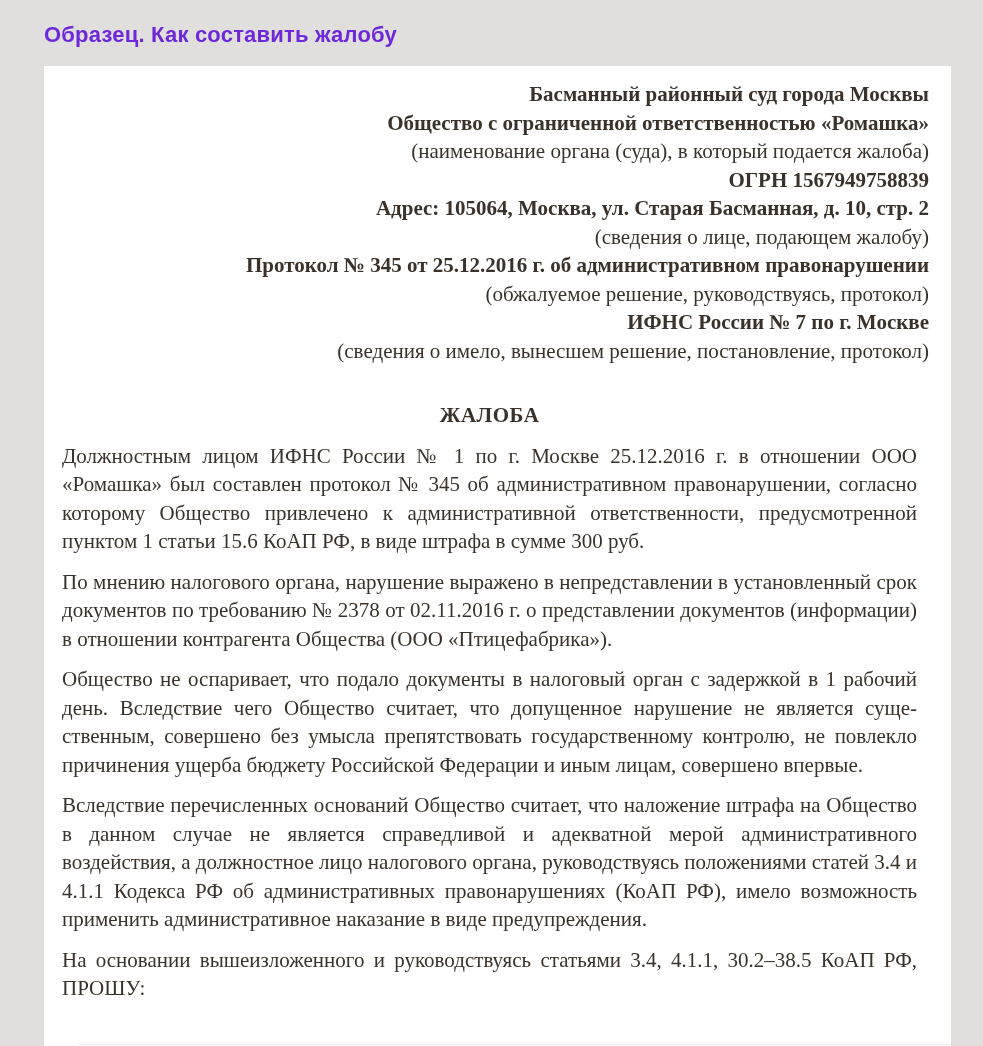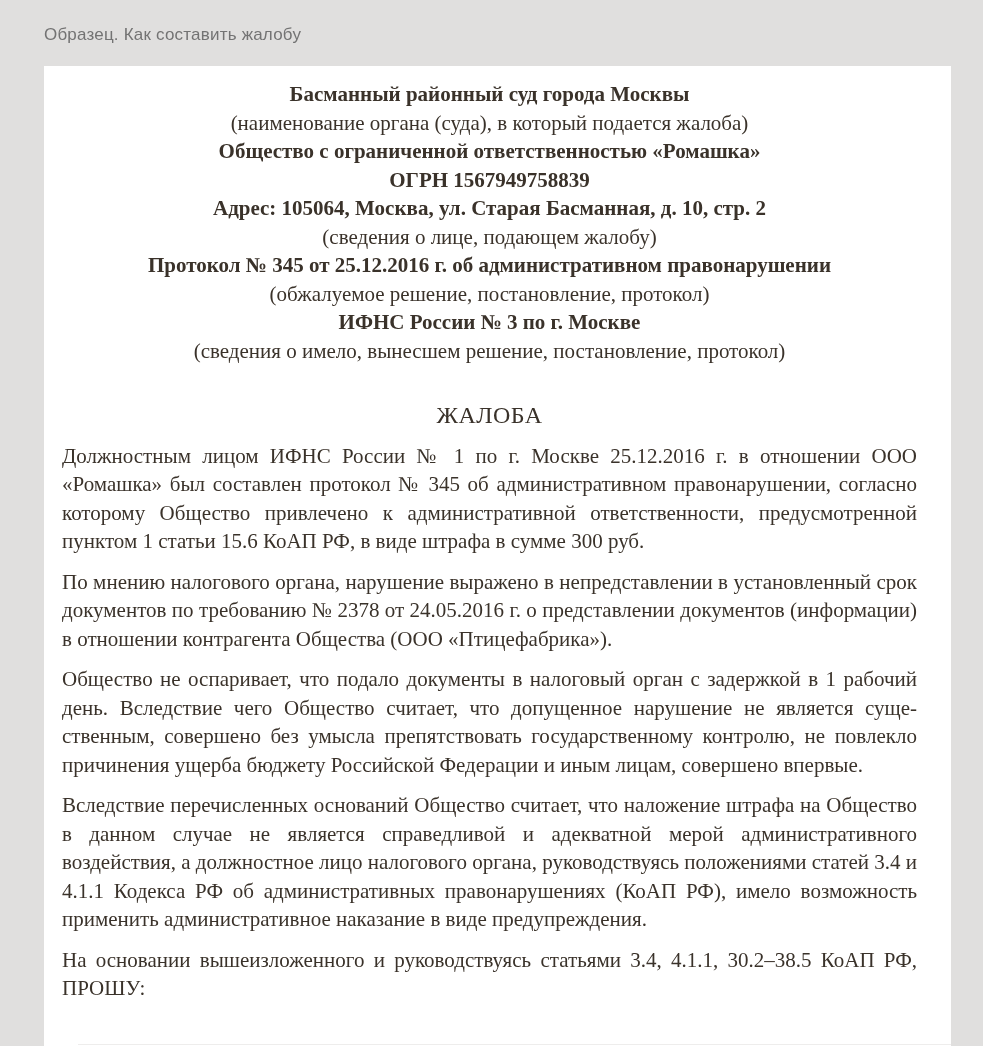--- a/index.html
+++ b/index.html
@@ -10,47 +10,47 @@
     overflow: hidden;
     background: #e0dfde;
     font-family: "Liberation Serif", "DejaVu Serif", serif;
   }
   .page-title {
     position: absolute;
     left: 44px;
     top: 22px;
     margin: 0;
     font-family: "Liberation Sans", "DejaVu Sans", sans-serif;
-    font-weight: 400;
-    font-size: 17px;
+    font-weight: 700;
+    font-size: 22px;
     line-height: 26px;
     letter-spacing: 0.2px;
-    color: #737373;
+    color: #6d28d9;
   }
   .card {
     position: absolute;
     left: 44px;
     top: 66px;
     width: 907px;
     height: 980px;
     box-sizing: border-box;
     background: #ffffff;
     padding: 14px 22px 20px 6px;
     font-size: 21px;
     line-height: 28.5px;
     color: #3a322a;
   }
-  .doc-header { text-align: center; font-family: Liberation Serif, serif; }
+  .doc-header { text-align: right; font-family: Liberation Serif, serif; }
   .doc-header .hline { margin: 0; }
   .doc-header .bold { font-weight: 700; }
   .doc-header .caption { font-weight: 400; }
   .doc-heading {
     text-align: center;
-    font-weight: 400;
-    font-size: 24px;
+    font-weight: 700;
+    font-size: 21px;
     letter-spacing: 0.5px;
     margin: 36px 0 9px 0;
   }
   .doc-body p {
     margin: 12px;
     text-align: justify;
   }
   .bottom-divider {
     position: absolute;
     left: 34px;
@@ -62,35 +62,35 @@
 </style>
 </head>
 <body>
 
 <h1 class="page-title">Образец. Как составить жалобу</h1>
 
 <div class="card">
 
   <div class="doc-header">
     <div class="hline bold">Басманный районный суд города Москвы</div>
+    <div class="hline bold">Общество с ограниченной ответственностью «Ромашка»</div>
     <div class="hline caption">(наименование органа (суда), в который подается жалоба)</div>
-    <div class="hline bold">Общество с ограниченной ответственностью «Ромашка»</div>
     <div class="hline bold">ОГРН 1567949758839</div>
     <div class="hline bold">Адрес: 105064, Москва, ул. Старая Басманная, д. 10, стр. 2</div>
     <div class="hline caption">(сведения о лице, подающем жалобу)</div>
     <div class="hline bold">Протокол № 345 от 25.12.2016 г. об административном правонарушении</div>
-    <div class="hline caption">(обжалуемое решение, постановление, протокол)</div>
-    <div class="hline bold">ИФНС России № 3 по г. Москве</div>
+    <div class="hline caption">(обжалуемое решение, руководствуясь, протокол)</div>
+    <div class="hline bold">ИФНС России № 7 по г. Москве</div>
     <div class="hline caption">(сведения о имело, вынесшем решение, постановление, протокол)</div>
   </div>
 
   <div class="doc-heading">ЖАЛОБА</div>
 
   <div class="doc-body">
     <p>Должностным лицом ИФНС России № 1 по г. Москве 25.12.2016 г. в отношении ООО «Ромашка» был составлен протокол № 345 об административном правонарушении, согласно которому Общество привлечено к административной ответственности, предусмотренной пунктом 1 статьи 15.6 КоАП РФ, в виде штрафа в сумме 300 руб.</p>
-    <p>По мнению налогового органа, нарушение выражено в непредставлении в установленный срок документов по требованию № 2378 от 24.05.2016 г. о представлении документов (инфор­мации) в отношении контрагента Общества (ООО «Птицефабрика»).</p>
+    <p>По мнению налогового органа, нарушение выражено в непредставлении в установленный срок документов по требованию № 2378 от 02.11.2016 г. о представлении документов (инфор­мации) в отношении контрагента Общества (ООО «Птицефабрика»).</p>
     <p>Общество не оспаривает, что подало документы в налоговый орган с задержкой в 1 рабочий день. Вследствие чего Общество считает, что допущенное нарушение не является суще­ственным, совершено без умысла препятствовать государственному контролю, не повлекло причинения ущерба бюджету Российской Федерации и иным лицам, совершено впервые.</p>
     <p>Вследствие перечисленных оснований Общество считает, что наложение штрафа на Обще­ство в данном случае не является справедливой и адекватной мерой административного воздействия, а должностное лицо налогового органа, руководствуясь положениями ста­тей 3.4 и 4.1.1 Кодекса РФ об административных правонарушениях (КоАП РФ), имело воз­можность применить административное наказание в виде предупреждения.</p>
     <p>На основании вышеизложенного и руководствуясь статьями 3.4, 4.1.1, 30.2–38.5 КоАП РФ, ПРОШУ:</p>
   </div>
 
   <div class="bottom-divider"></div>
 </div>
 
 </body></html>

